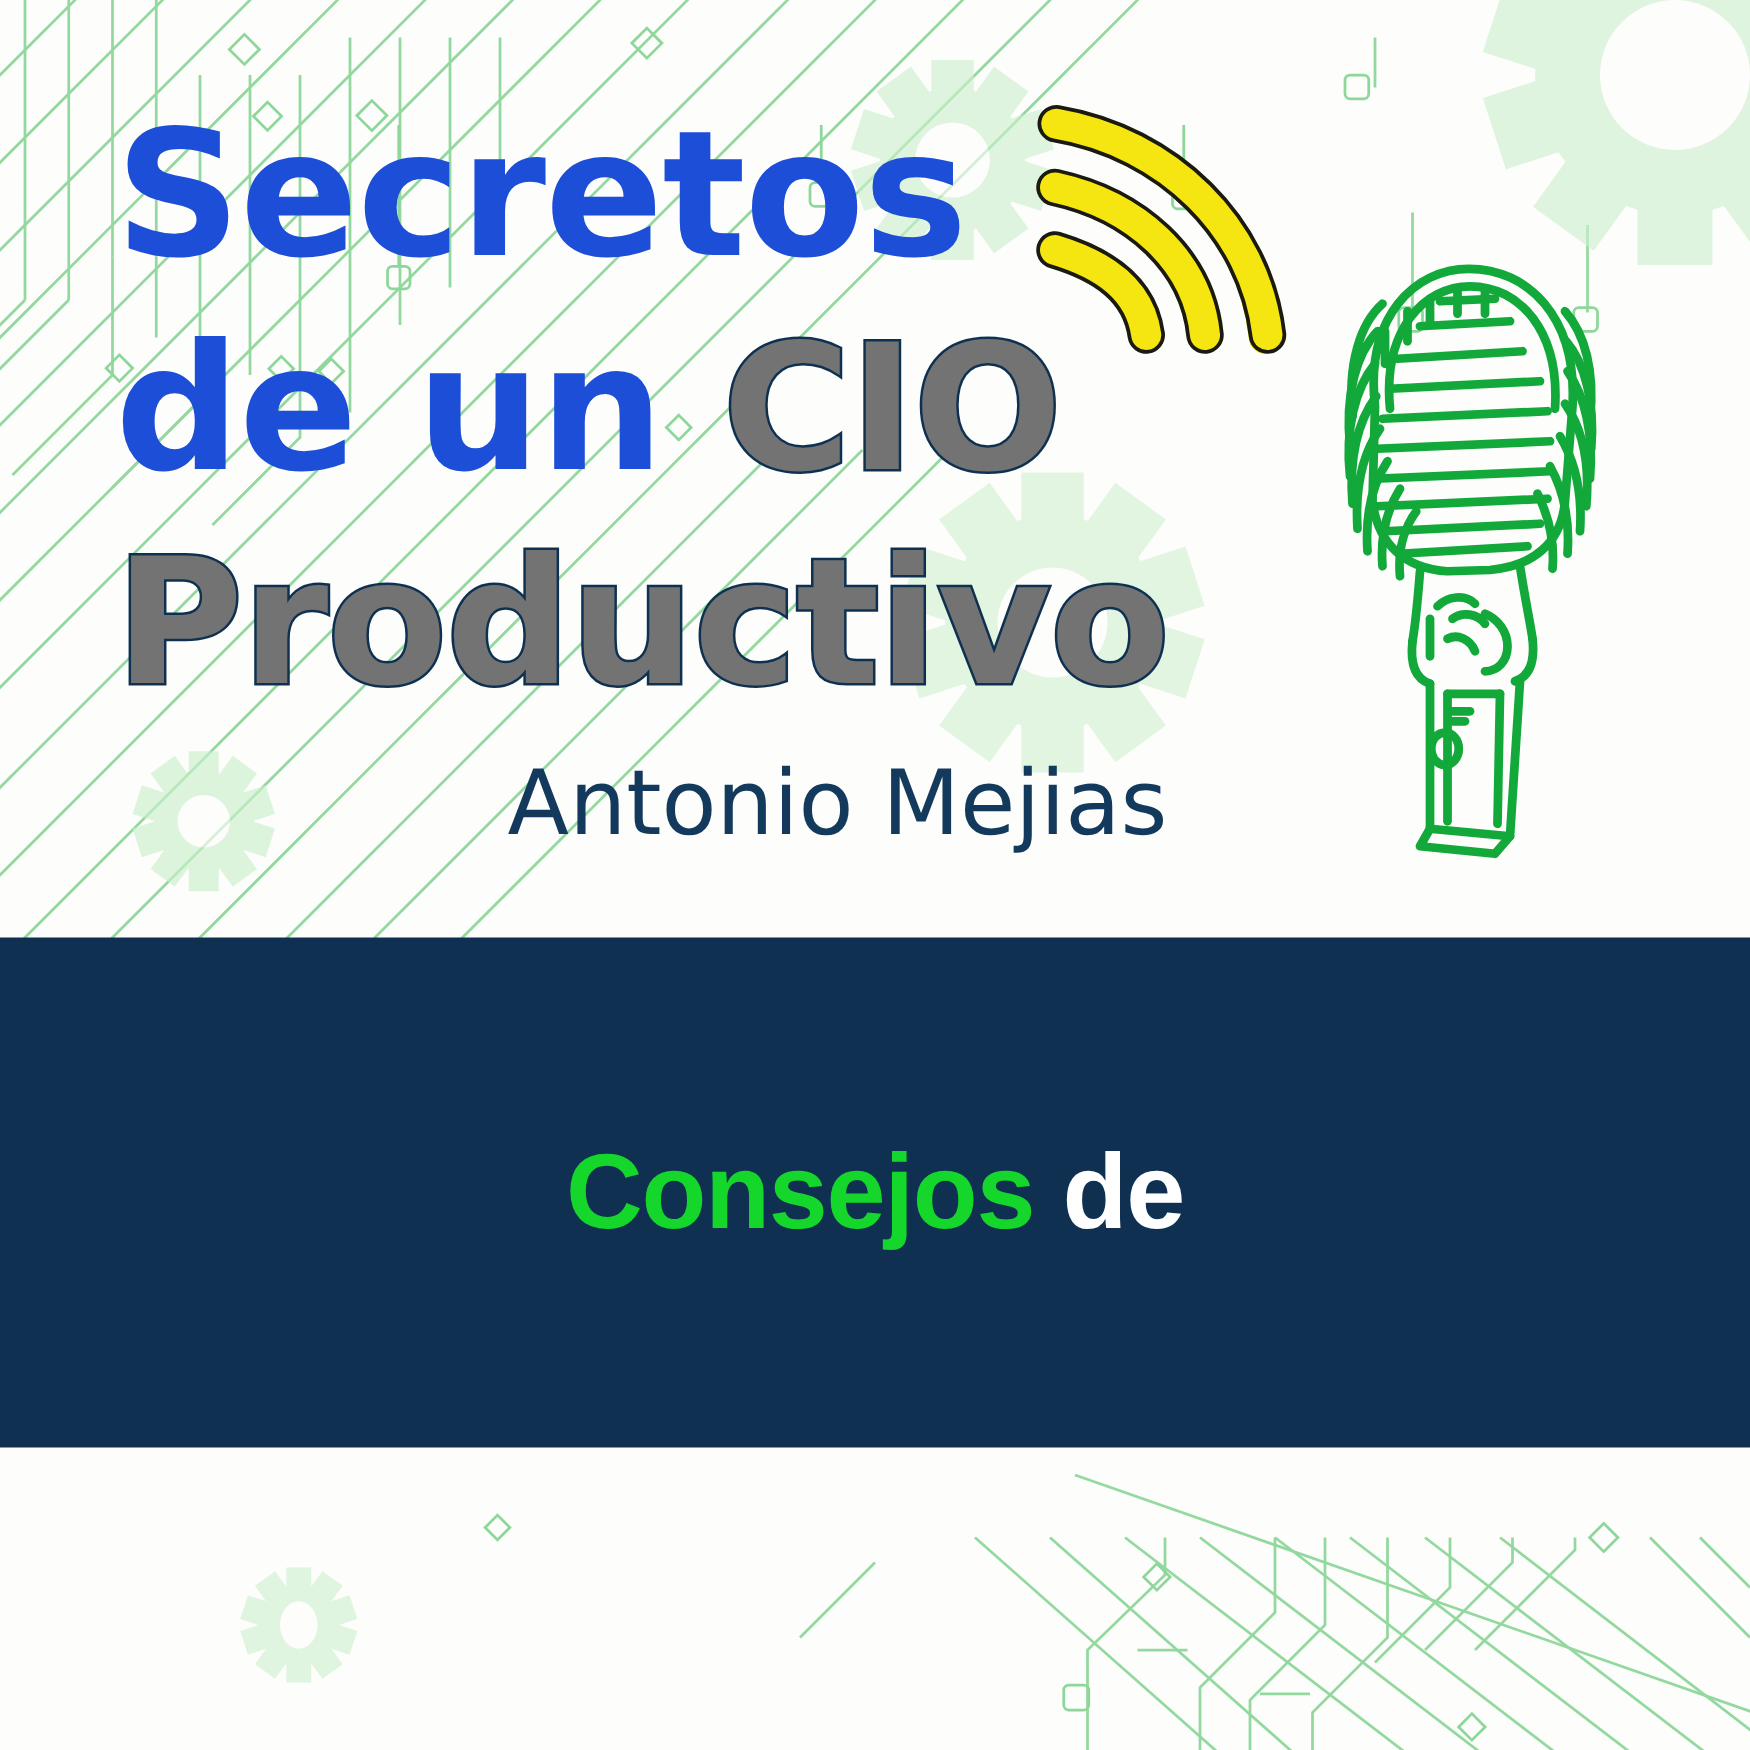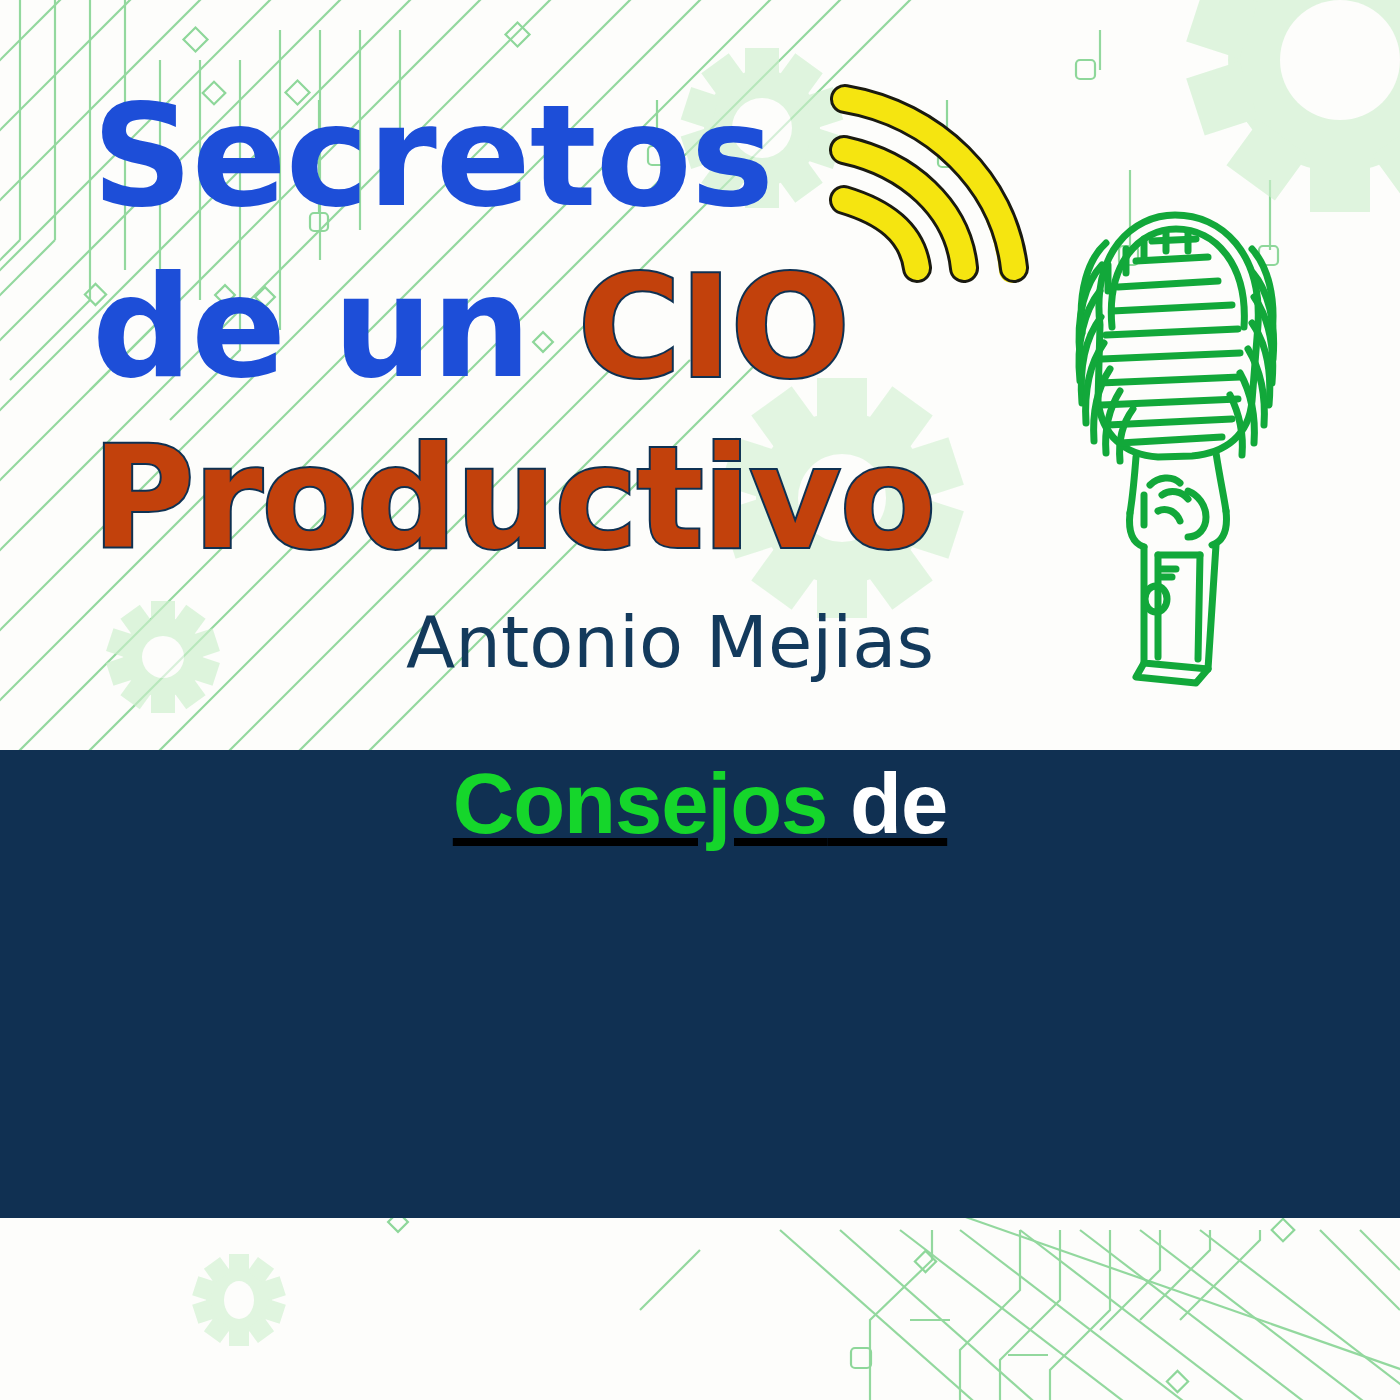--- a/index.html
+++ b/index.html
@@ -36,21 +36,21 @@
     font-family:"DejaVu Sans", sans-serif;
     font-weight:bold;
     font-size:140px;
     line-height:1.22;
     letter-spacing:-1px;
     white-space:nowrap;
     margin:0;
   }
   .w-navy{color:#1d4ed8;}
   .w-green{
-    color:#c2410c;
+    color:#737373;
     -webkit-text-stroke:4px #0e3152;
     paint-order:stroke fill;
   }
 
   .author{
     position:absolute;
     left:0;top:0;
     width:1400px;
     text-align:center;
     font-family:"DejaVu Sans", sans-serif;
@@ -64,26 +64,26 @@
   }
 
   
   .mic{position:absolute;left:1040px;top:195px;z-index:6;}
   .waves{position:absolute;left:812px;top:72px;z-index:6;}
 
   
   .banner{
     position:absolute;
     left:0;top:750px;
-    width:1400px;height:468px;
+    width:1400px;height:408px;
     background:#103052;
     z-index:7;
     display:flex;
+    align-items:center;
     justify-content:center;
-    text-decoration:underline;
   }
   .banner-inner{
     width:1400px;
     text-align:center;
     padding:0 14px;
     box-sizing:border-box;
   }
   .bline{
     font-family:"Liberation Sans Narrow","Liberation Sans", sans-serif;
     font-weight:bold;

